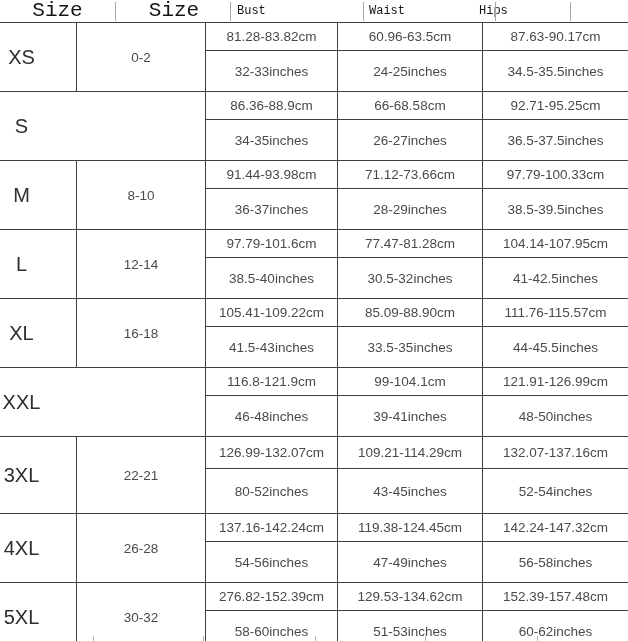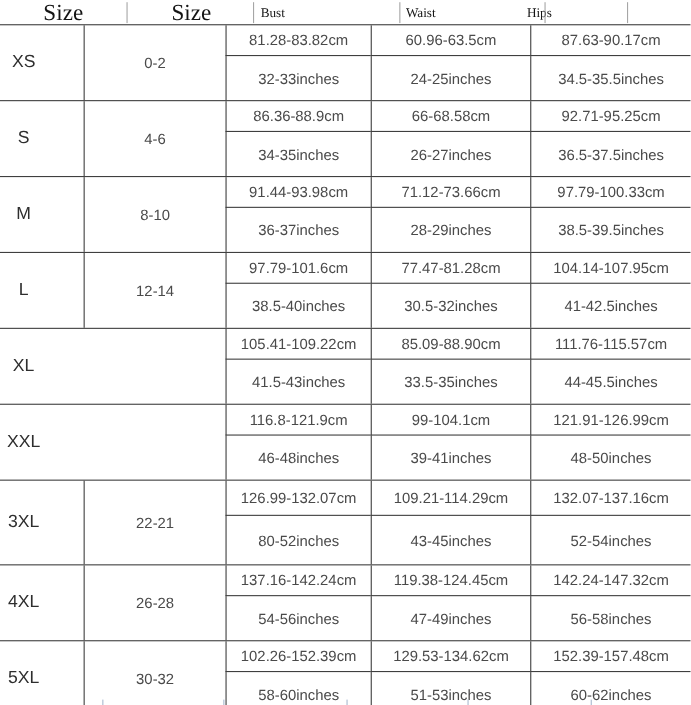--- a/index.html
+++ b/index.html
@@ -12,21 +12,21 @@
   }
   html,body{margin:0;padding:0;background:#fff;}
   .sheet{
     position:relative;width:628px;height:641px;background:#ffffff;overflow:hidden;
     font-family:"Liberation Sans","DejaVu Sans",sans-serif;
   }
   
   .hdr{
     position:relative;height:23px;box-sizing:border-box;
     border-bottom:1px solid var(--line);
-    font-family:Liberation Serif, serif;
+    font-family:Liberation Mono, monospace;
     color:var(--header-text);
   }
   .hcell{position:absolute;top:0;white-space:nowrap;}
   .h-size{font-size:21px;line-height:22px;text-align:center;}
   #h-size1{left:0;width:115px;}
   #h-size2{left:115px;width:118px;}
   .h-small{font-size:12px;line-height:14px;top:4px;}
   #h-bust{left:237px;}
   #h-waist{left:369px;}
   #h-hips{left:479px;}
@@ -40,21 +40,21 @@
     border-bottom:1px solid var(--line);
   }
   .group.tall{grid-template-rows:32px 44px;height:77px;}
   .cell{
     display:flex;align-items:center;justify-content:center;
     font-size:13.5px;color:var(--body-text);box-sizing:border-box;
     white-space:nowrap;
   }
   .c1{
     grid-row:1/3;grid-column:1;
-    font-size:16px;font-weight:500;color:var(--size-text);
+    font-size:20px;font-weight:500;color:var(--size-text);
     padding-right:33px;
   }
   .c2{grid-row:1/3;grid-column:2;border-left:1px solid var(--line);text-align:center;}
   .cmr{grid-row:1;border-bottom:1px solid var(--line);}
   .inr{grid-row:2;}
   .col-b{grid-column:3;border-left:1px solid var(--line);}
   .col-w{grid-column:4;border-left:1px solid var(--line);}
   .col-h{grid-column:5;border-left:1px solid var(--line);}
   
   .btick{position:absolute;bottom:0;width:1px;height:5px;background:var(--cutoff-tick);}
@@ -83,21 +83,20 @@
         <div class="cell c2">0-2</div>
         <div class="cell cmr col-b">81.28-83.82cm</div>
         <div class="cell cmr col-w">60.96-63.5cm</div>
         <div class="cell cmr col-h">87.63-90.17cm</div>
         <div class="cell inr col-b">32-33inches</div>
         <div class="cell inr col-w">24-25inches</div>
         <div class="cell inr col-h">34.5-35.5inches</div>
       </div>
       <div class="group">
         <div class="cell c1">S</div>
-        <div class="cell c2">4-6</div>
         <div class="cell cmr col-b">86.36-88.9cm</div>
         <div class="cell cmr col-w">66-68.58cm</div>
         <div class="cell cmr col-h">92.71-95.25cm</div>
         <div class="cell inr col-b">34-35inches</div>
         <div class="cell inr col-w">26-27inches</div>
         <div class="cell inr col-h">36.5-37.5inches</div>
       </div>
       <div class="group">
         <div class="cell c1">M</div>
         <div class="cell c2">8-10</div>
@@ -113,20 +112,21 @@
         <div class="cell c2">12-14</div>
         <div class="cell cmr col-b">97.79-101.6cm</div>
         <div class="cell cmr col-w">77.47-81.28cm</div>
         <div class="cell cmr col-h">104.14-107.95cm</div>
         <div class="cell inr col-b">38.5-40inches</div>
         <div class="cell inr col-w">30.5-32inches</div>
         <div class="cell inr col-h">41-42.5inches</div>
       </div>
       <div class="group">
         <div class="cell c1">XL</div>
+        <div class="cell c2">16-18</div>
         <div class="cell cmr col-b">105.41-109.22cm</div>
         <div class="cell cmr col-w">85.09-88.90cm</div>
         <div class="cell cmr col-h">111.76-115.57cm</div>
         <div class="cell inr col-b">41.5-43inches</div>
         <div class="cell inr col-w">33.5-35inches</div>
         <div class="cell inr col-h">44-45.5inches</div>
       </div>
       <div class="group">
         <div class="cell c1">XXL</div>
         <div class="cell cmr col-b">116.8-121.9cm</div>
@@ -152,21 +152,21 @@
         <div class="cell cmr col-b">137.16-142.24cm</div>
         <div class="cell cmr col-w">119.38-124.45cm</div>
         <div class="cell cmr col-h">142.24-147.32cm</div>
         <div class="cell inr col-b">54-56inches</div>
         <div class="cell inr col-w">47-49inches</div>
         <div class="cell inr col-h">56-58inches</div>
       </div>
       <div class="group">
         <div class="cell c1">5XL</div>
         <div class="cell c2">30-32</div>
-        <div class="cell cmr col-b">102.26-152.39cm</div>
+        <div class="cell cmr col-b">276.82-152.39cm</div>
         <div class="cell cmr col-w">129.53-134.62cm</div>
         <div class="cell cmr col-h">152.39-157.48cm</div>
         <div class="cell inr col-b">58-60inches</div>
         <div class="cell inr col-w">51-53inches</div>
         <div class="cell inr col-h">60-62inches</div>
       </div>
     </div>
 
   <span class="btick" style="left:93px"></span>
   <span class="btick" style="left:203px"></span>

